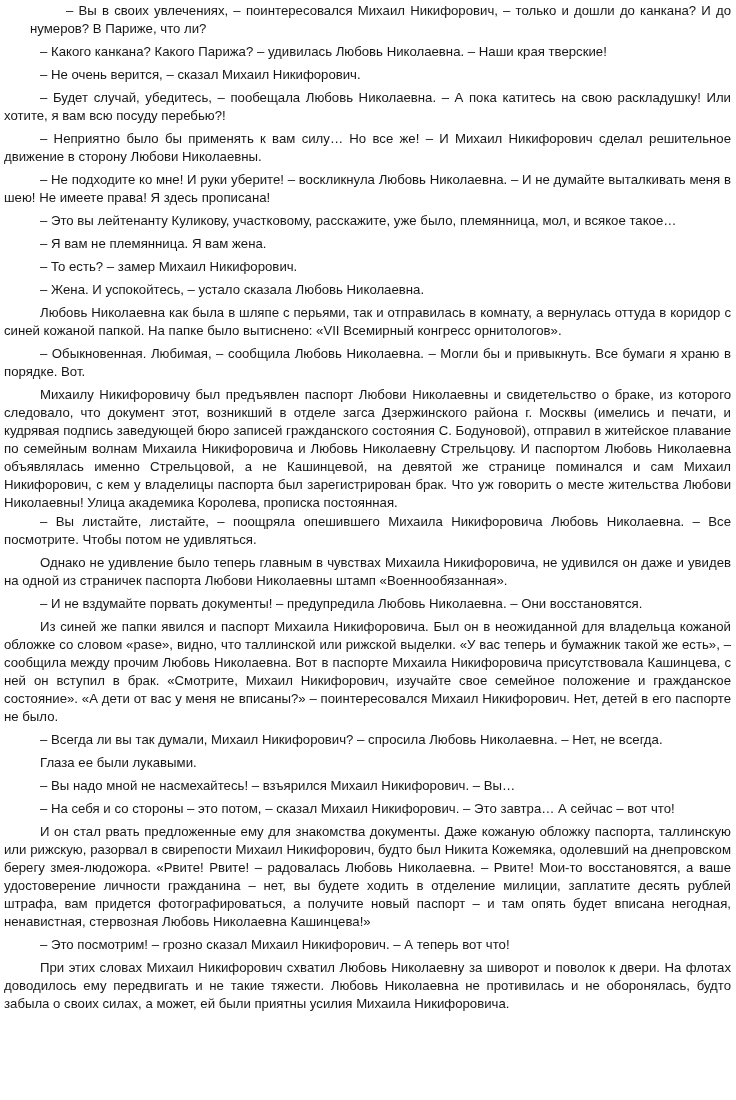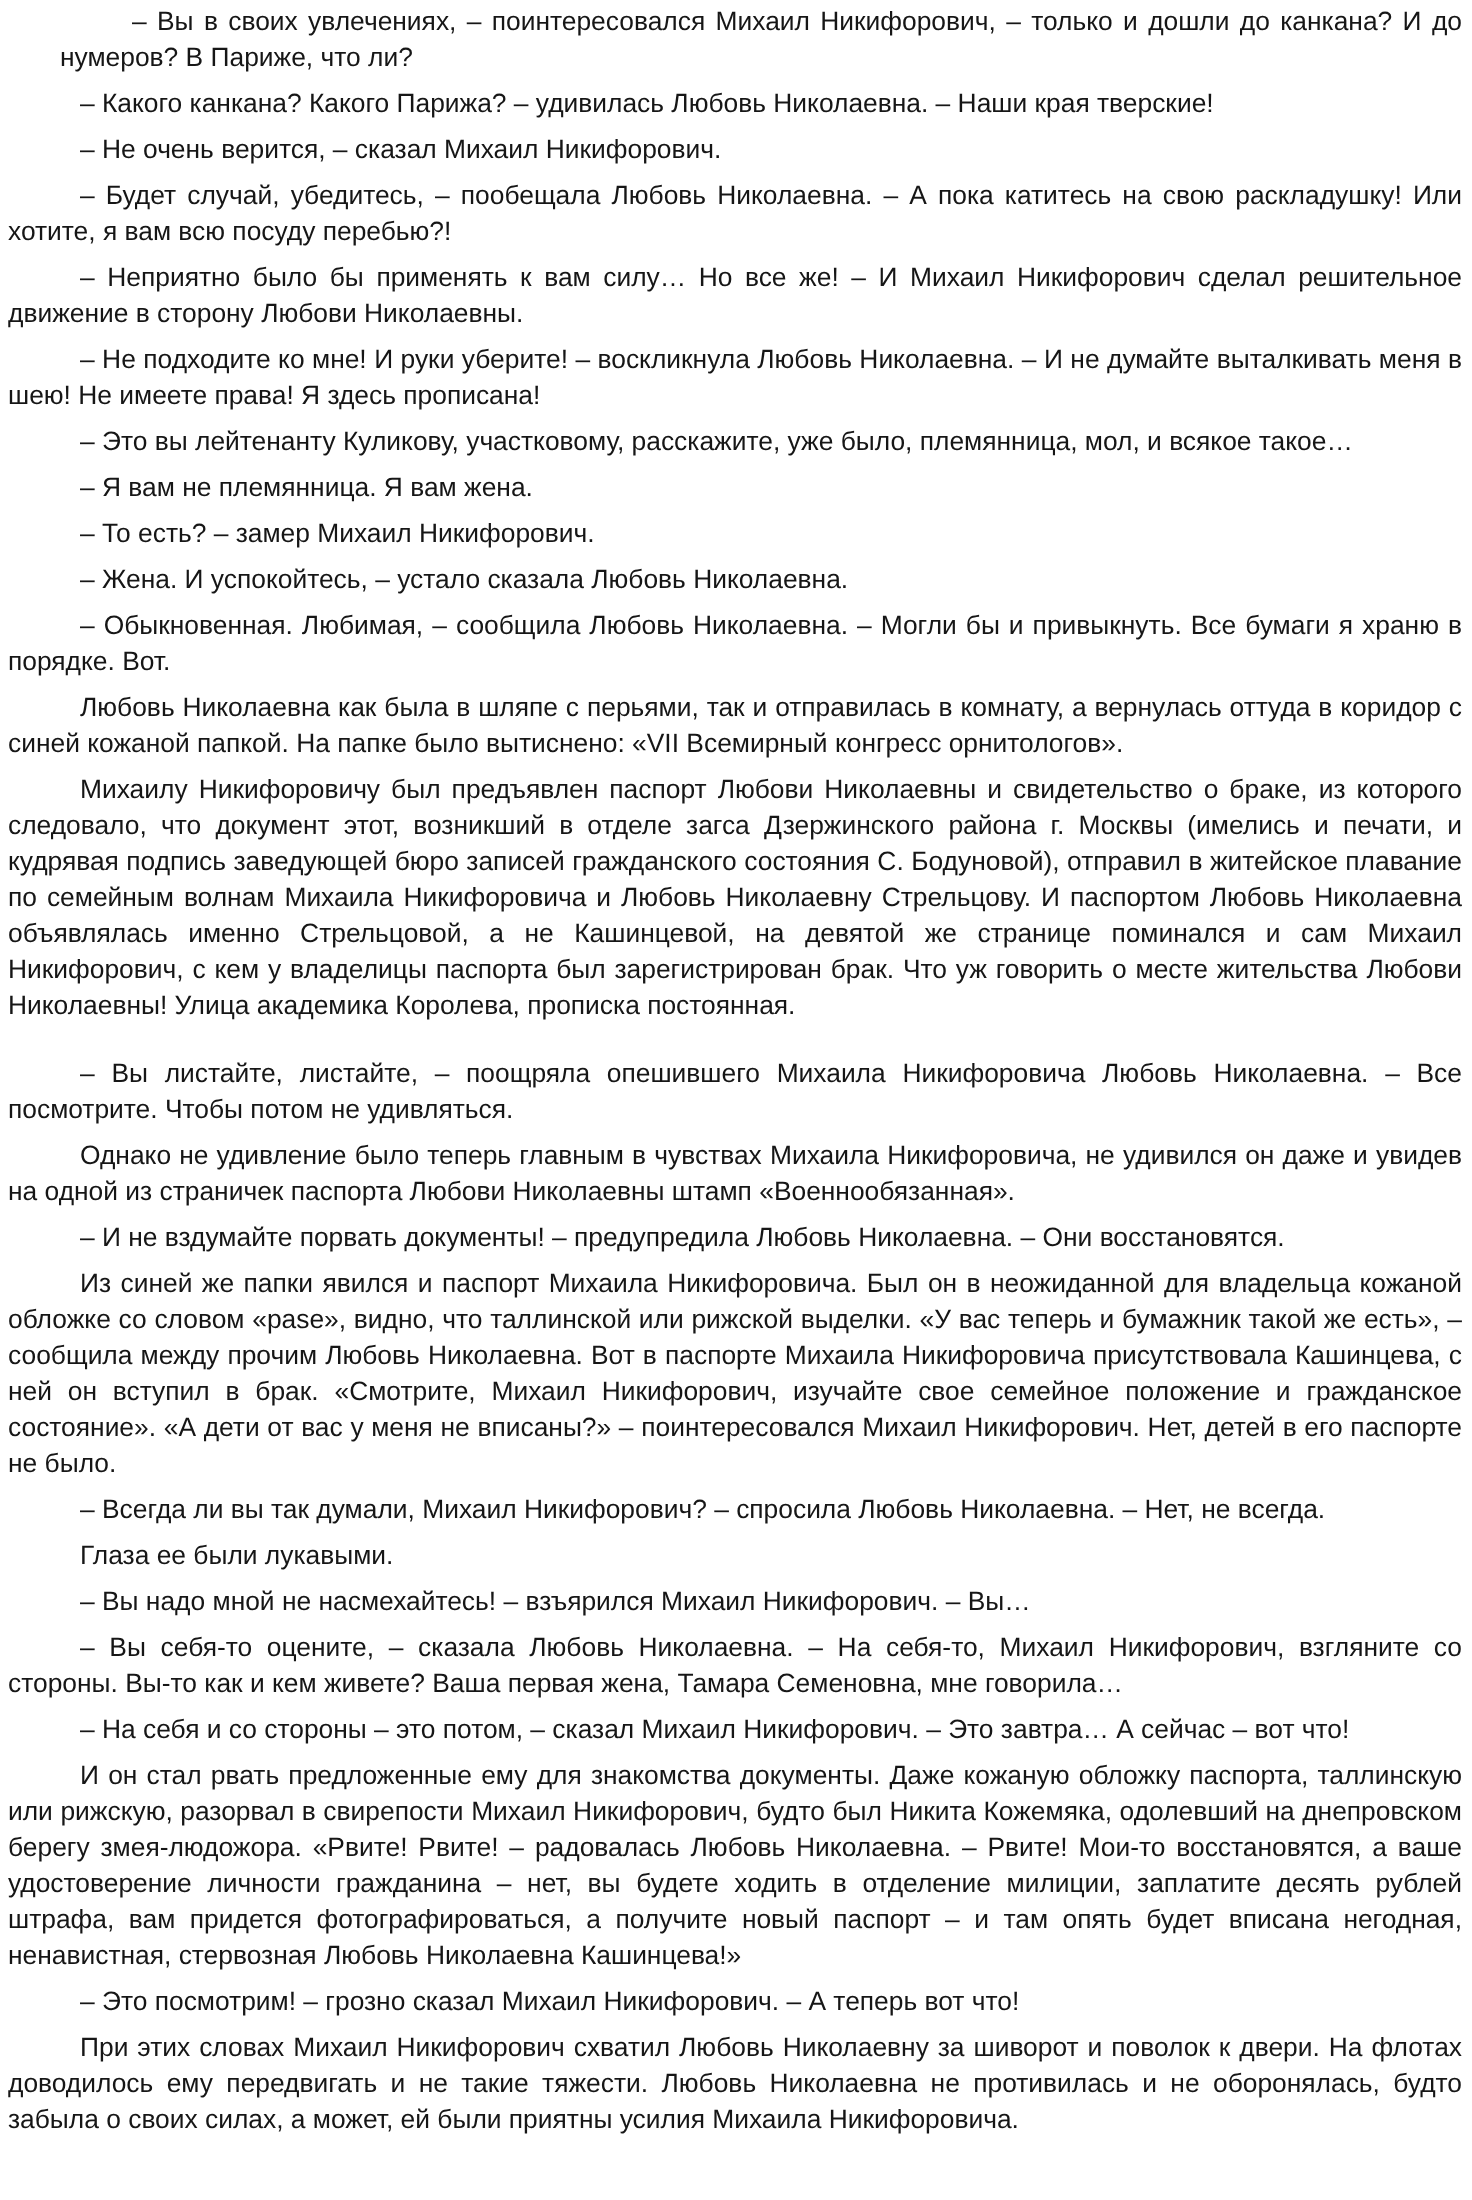--- a/index.html
+++ b/index.html
@@ -16,44 +16,43 @@
     font-size: 13.2px;
     line-height: 18px;
     text-align: justify;
   }
   .page p {
     margin: 5px 0 0 0;
     padding: 0;
     text-indent: 36px;
   }
   .page p:first-child { margin-top: 0; margin-left: 26px; }
-  .page p.joined { margin-top: 16px; }
+  .page p.joined { margin-top: 1px; }
 </style>
 </head>
 <body>
 
 <div class="page" id="book-page" style="background: rgb(255, 255, 255); color: rgb(22, 22, 22);">
     <p>–  Вы в своих увлечениях, – поинтересовался Михаил Никифорович, – только и дошли до канкана? И до нумеров? В Париже, что ли?</p>
     <p>–  Какого канкана? Какого Парижа? – удивилась Любовь Николаевна. – Наши края тверские!</p>
     <p>–  Не очень верится, – сказал Михаил Никифорович.</p>
     <p>–  Будет случай, убедитесь, – пообещала Любовь Николаевна. – А пока катитесь на свою раскладушку! Или хотите, я вам всю посуду перебью?!</p>
     <p>–  Неприятно было бы применять к вам силу… Но все же! – И Михаил Никифорович сделал решительное движение в сторону Любови Николаевны.</p>
     <p>–  Не подходите ко мне! И руки уберите! – воскликнула Любовь Николаевна. – И не думайте выталкивать меня в шею! Не имеете права! Я здесь прописана!</p>
     <p>–  Это вы лейтенанту Куликову, участковому, расскажите, уже было, племянница, мол, и всякое такое…</p>
     <p>–  Я вам не племянница. Я вам жена.</p>
     <p>–  То есть? – замер Михаил Никифорович.</p>
     <p>–  Жена. И успокойтесь, – устало сказала Любовь Николаевна.</p>
+    <p>Любовь Николаевна как была в шляпе с перьями, так и отправилась в комнату, а вернулась оттуда в коридор с синей кожаной папкой. На папке было вытиснено: «VII Всемирный конгресс орнитологов».</p>
     <p>–  Обыкновенная. Любимая, – сообщила Любовь Николаевна. – Могли бы и привыкнуть. Все бумаги я храню в порядке. Вот.</p>
-    <p>Любовь Николаевна как была в шляпе с перьями, так и отправилась в комнату, а вернулась оттуда в коридор с синей кожаной папкой. На папке было вытиснено: «VII Всемирный конгресс орнитологов».</p>
     <p>Михаилу Никифоровичу был предъявлен паспорт Любови Николаевны и свидетельство о браке, из которого следовало, что документ этот, возникший в отделе загса Дзержинского района г. Москвы (имелись и печати, и кудрявая подпись заведующей бюро записей гражданского состояния С. Бодуновой), отправил в житейское плавание по семейным волнам Михаила Никифоровича и Любовь Николаевну Стрельцову. И паспортом Любовь Николаевна объявлялась именно Стрельцовой, а не Кашинцевой, на девятой же странице поминался и сам Михаил Никифорович, с кем у владелицы паспорта был зарегистрирован брак. Что уж говорить о месте жительства Любови Николаевны! Улица академика Королева, прописка постоянная.</p>
     <p class="joined">–  Вы листайте, листайте, – поощряла опешившего Михаила Никифоровича Любовь Николаевна. – Все посмотрите. Чтобы потом не удивляться.</p>
     <p>Однако не удивление было теперь главным в чувствах Михаила Никифоровича, не удивился он даже и увидев на одной из страничек паспорта Любови Николаевны штамп «Военнообязанная».</p>
     <p>–  И не вздумайте порвать документы! – предупредила Любовь Николаевна. – Они восстановятся.</p>
     <p>Из синей же папки явился и паспорт Михаила Никифоровича. Был он в неожиданной для владельца кожаной обложке со словом «pase», видно, что таллинской или рижской выделки. «У вас теперь и бумажник такой же есть», – сообщила между прочим Любовь Николаевна. Вот в паспорте Михаила Никифоровича присутствовала Кашинцева, с ней он вступил в брак. «Смотрите, Михаил Никифорович, изучайте свое семейное положение и гражданское состояние». «А дети от вас у меня не вписаны?» – поинтересовался Михаил Никифорович. Нет, детей в его паспорте не было.</p>
     <p>–  Всегда ли вы так думали, Михаил Никифорович? – спросила Любовь Николаевна. – Нет, не всегда.</p>
     <p>Глаза ее были лукавыми.</p>
     <p>–  Вы надо мной не насмехайтесь! – взъярился Михаил Никифорович. – Вы…</p>
-    <p>–  Вы себя-то оцените, – сказала Любовь Николаевна. – На себя-то, Михаил Никифорович, взгляните со стороны. Вы-то как и кем живете? Ваша первая жена, Тамара Семеновна, мне говорила…</p>
     <p>–  На себя и со стороны – это потом, – сказал Михаил Никифорович. – Это завтра… А сейчас – вот что!</p>
     <p>И он стал рвать предложенные ему для знакомства документы. Даже кожаную обложку паспорта, таллинскую или рижскую, разорвал в свирепости Михаил Никифорович, будто был Никита Кожемяка, одолевший на днепровском берегу змея-людожора. «Рвите! Рвите! – радовалась Любовь Николаевна. – Рвите! Мои-то восстановятся, а ваше удостоверение личности гражданина – нет, вы будете ходить в отделение милиции, заплатите десять рублей штрафа, вам придется фотографироваться, а получите новый паспорт – и там опять будет вписана негодная, ненавистная, стервозная Любовь Николаевна Кашинцева!»</p>
     <p>–  Это посмотрим! – грозно сказал Михаил Никифорович. – А теперь вот что!</p>
     <p>При этих словах Михаил Никифорович схватил Любовь Николаевну за шиворот и поволок к двери. На флотах доводилось ему передвигать и не такие тяжести. Любовь Николаевна не противилась и не оборонялась, будто забыла о своих силах, а может, ей были приятны усилия Михаила Никифоровича.</p>
   </div>
 
 </body></html>

